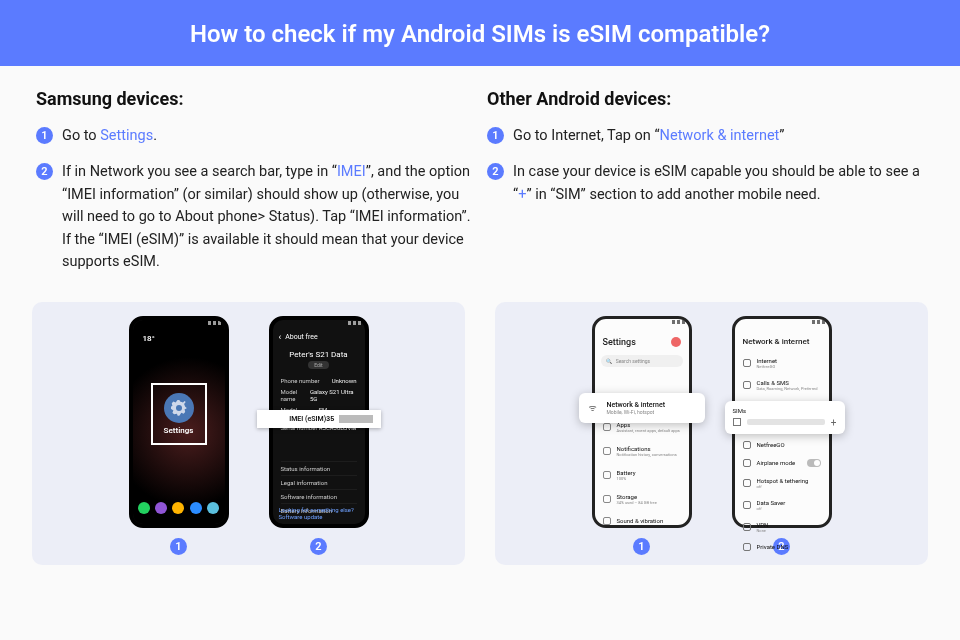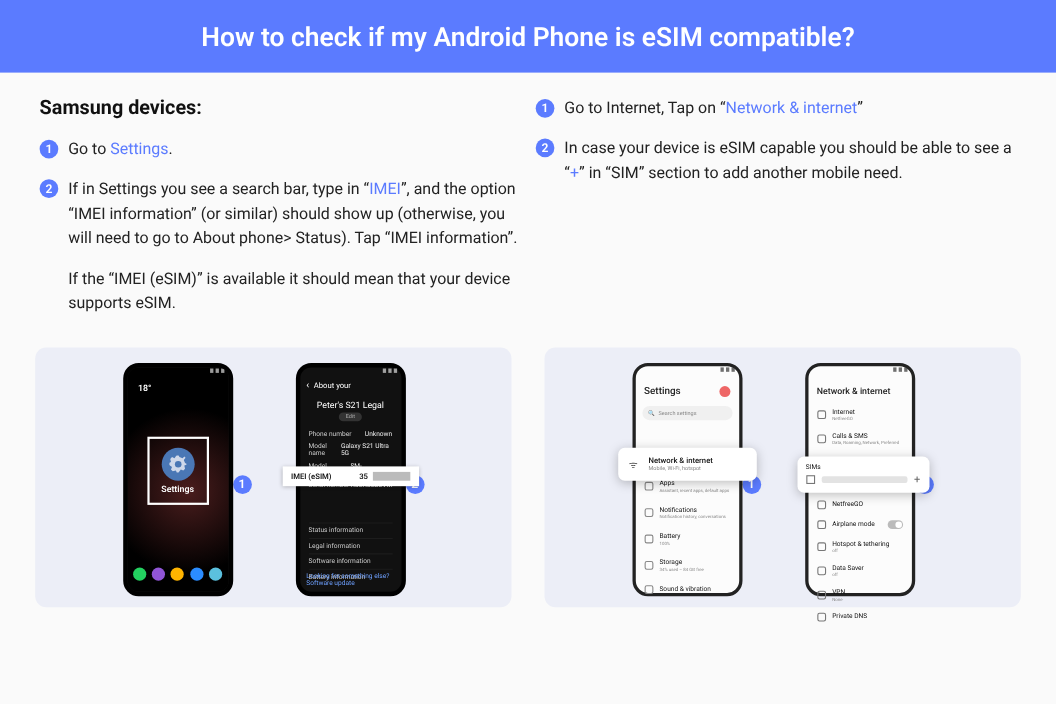--- a/index.html
+++ b/index.html
@@ -50,40 +50,40 @@
     width: 17px; height: 17px;
     background: #5b7bff;
     color: #fff;
     border-radius: 50%;
     display: flex;
     align-items: center;
     justify-content: center;
     font-size: 11px;
     font-weight: 600;
   }
-  ol.steps p.more { margin-top: 14px; }
+  ol.steps p.more { margin-top: 0; }
   .link { color: #5b7bff; }
   .screens-row {
     display: flex;
     gap: 30px;
     padding: 0 32px;
     margin-top: 14px;
   }
   .screens {
     flex: 1;
     background: #eceef7;
     border-radius: 10px;
     padding: 14px 10px 10px;
     display: flex;
     justify-content: center;
     gap: 40px;
   }
   .shot {
     display: flex;
-    flex-direction: row;
+    flex-direction: column;
     align-items: center;
   }
   .phone {
     width: 100px;
     height: 212px;
     border-radius: 14px;
     position: relative;
     overflow: hidden;
   }
   .phone.dark {
@@ -170,21 +170,21 @@
   .p2 .row{display:flex;justify-content:space-between;padding:2px 0;}
   .p2 .row .k{color:#ccc;} .p2 .row .v{color:#eee;}
   .p2 .list{margin-top:6px;padding:0 8px;}
   .p2 .list div{padding:3px 0;color:#ccc;border-top:1px solid rgba(255,255,255,.05);}
   .p2 .foot{position:absolute;bottom:4px;left:6px;right:6px;}
   .p2 .foot .q{color:#6ea0ff;font-size:6px;}
   .p2 .foot .u{color:#6ea0ff;font-size:6px;}
   .imei-callout{
     position:absolute; top:90px; left:-16px; right:-16px;
     background:#fff; color:#111;
-    display:flex; justify-content:space-between; align-items:center;
+    display:flex; justify-content:flex-end; align-items:center;
     padding:5px 8px; font-size:7px; font-weight:600;
     box-shadow:0 1px 4px rgba(0,0,0,.3);
   }
   .imei-callout .mask{width:34px;height:8px;background:#bbb;margin-left:4px;}
 
   
   .p3 { font-size:5px; }
   .p3 .sethdr{display:flex;justify-content:space-between;align-items:center;padding:10px 8px 4px;}
   .p3 .sethdr .t{font-size:9px;font-weight:500;}
   .p3 .sethdr .av{width:10px;height:10px;border-radius:50%;background:#e66;}
@@ -222,37 +222,38 @@
   .sim-callout .hd{font-size:6px;color:#111;margin-bottom:3px;}
   .sim-callout .line{display:flex;align-items:center;gap:6px;}
   .sim-callout .simic{width:8px;height:8px;border:1px solid #777;}
   .sim-callout .mask{flex:1;height:6px;background:#e3e3e3;border-radius:2px;}
   .sim-callout .plus{font-size:10px;color:#666;font-weight:400;}
 </style>
 </head>
 <body>
 
 <div class="hero">
-  <span>How to check if my Android Phone is eSIM compatible?</span>
+  <span>How to check if my Android SIMs is eSIM compatible?</span>
 </div>
 
 <div class="columns">
   <div class="col">
     <h2>Samsung devices:</h2>
     <ol class="steps">
       <li>
         <span>Go to </span><span class="link">Settings</span><span>.</span>
       </li>
       <li>
-        <span>If in Settings you see a search bar, type in “</span><span class="link">IMEI</span><span>”, and the option “IMEI information” (or similar) should show up (otherwise, you will need to go to About phone&gt; Status). Tap “IMEI information”.</span>
+        <span>If in Network you see a search bar, type in “</span><span class="link">IMEI</span><span>”, and the option “IMEI information” (or similar) should show up (otherwise, you will need to go to About phone&gt; Status). Tap “IMEI information”.</span>
         <p class="more">If the “IMEI (eSIM)” is available it should mean that your device supports eSIM.</p>
       </li>
     </ol>
   </div>
   <div class="col">
+    <h2>Other Android devices:</h2>
     <ol class="steps">
       <li>
         <span>Go to Internet, Tap on “</span><span class="link">Network &amp; internet</span><span>”</span>
       </li>
       <li>
         <span>In case your device is eSIM capable you should be able to see a “</span><span class="link">+</span><span>” in “SIM” section to add another mobile need.</span>
       </li>
     </ol>
   </div>
 </div>
@@ -285,23 +286,23 @@
     </div>
     <div class="shot">
       <div class="phone dark p2" style="overflow:visible;">
         <div class="statusbar">
             <span></span>
             <span></span>
             <span></span>
           </div>
         <div class="hdr">
             <span class="back">‹</span>
-            <span>About your</span>
-          </div>
-        <div class="title">Peter's S21 Legal</div>
+            <span>About free</span>
+          </div>
+        <div class="title">Peter's S21 Data</div>
         <span class="edit">Edit</span>
         <div class="rows">
           <div class="row">
               <span class="k">Phone number</span>
               <span class="v">Unknown</span>
             </div>
           <div class="row">
               <span class="k">Model name</span>
               <span class="v">Galaxy S21 Ultra 5G</span>
             </div>
@@ -309,21 +310,21 @@
               <span class="k">Model number</span>
               <span class="v">SM-G998U/DS</span>
             </div>
           <div class="row">
               <span class="k">Serial number</span>
               <span class="v">R5CR30B3VM</span>
             </div>
         </div>
         <div class="imei-callout">
           <span>IMEI (eSIM)</span>
-          <span style="display:flex;align-items:center;">
+          <span style="display:flex;align-items:center;font-family:Liberation Mono, monospace;">
               <span>35</span>
               <span class="mask"></span>
             </span>
         </div>
         <div class="list" style="margin-top:28px">
           <div>Status information</div>
           <div>Legal information</div>
           <div>Software information</div>
           <div>Battery information</div>
         </div>

